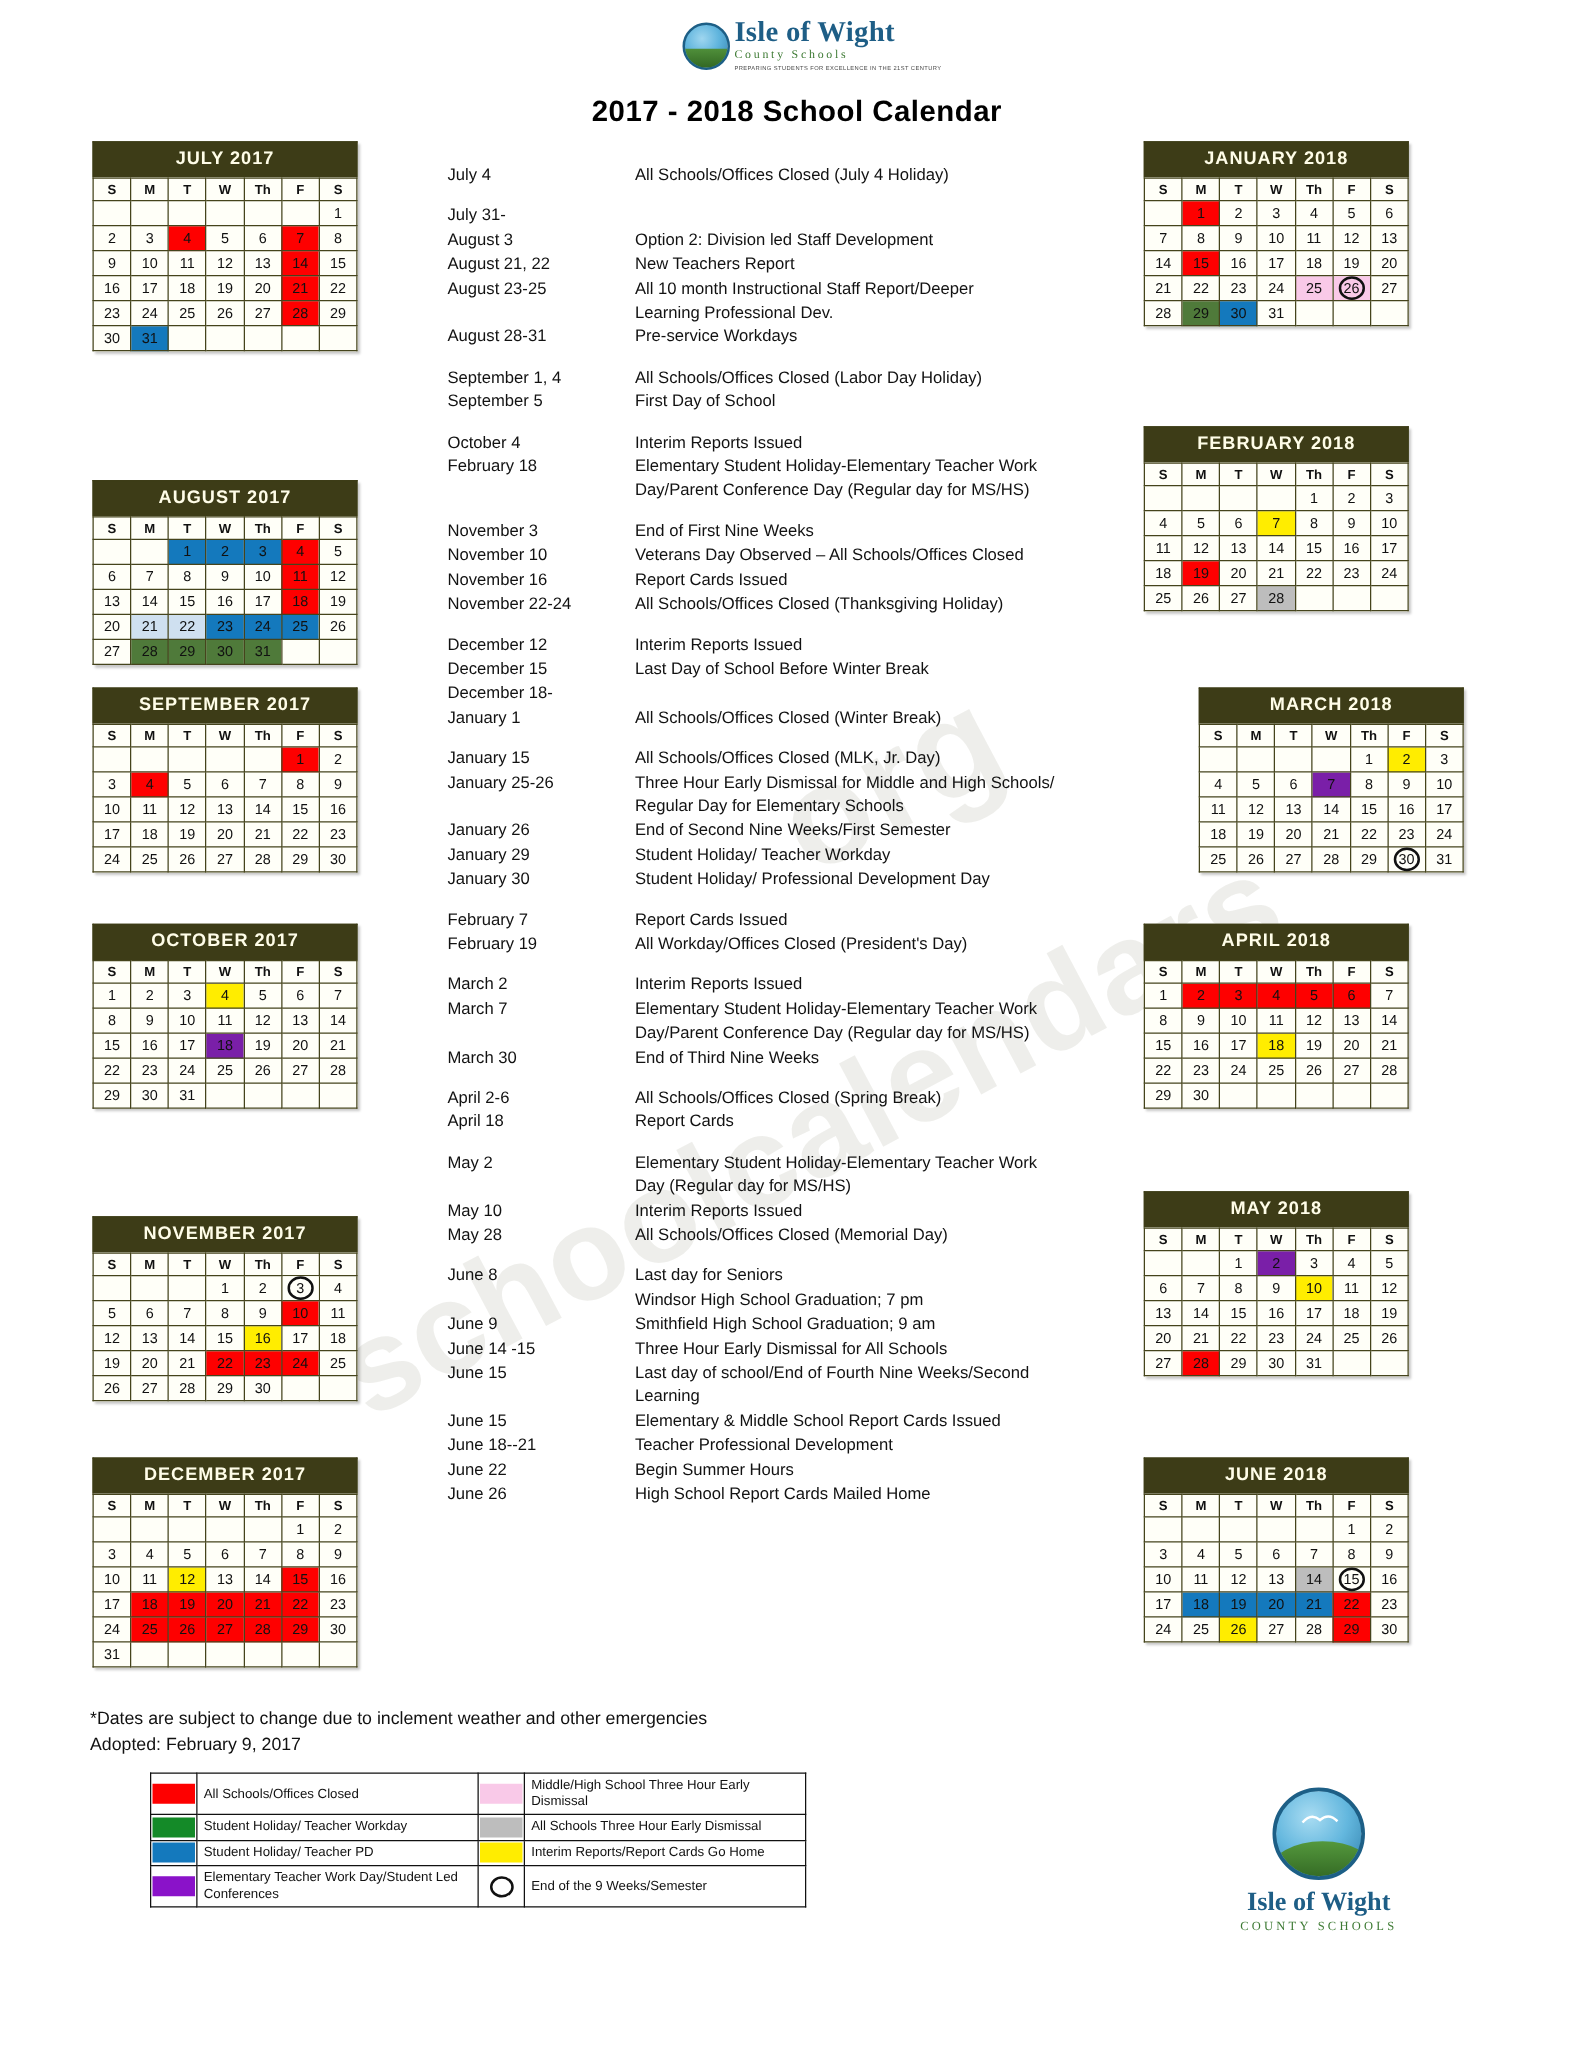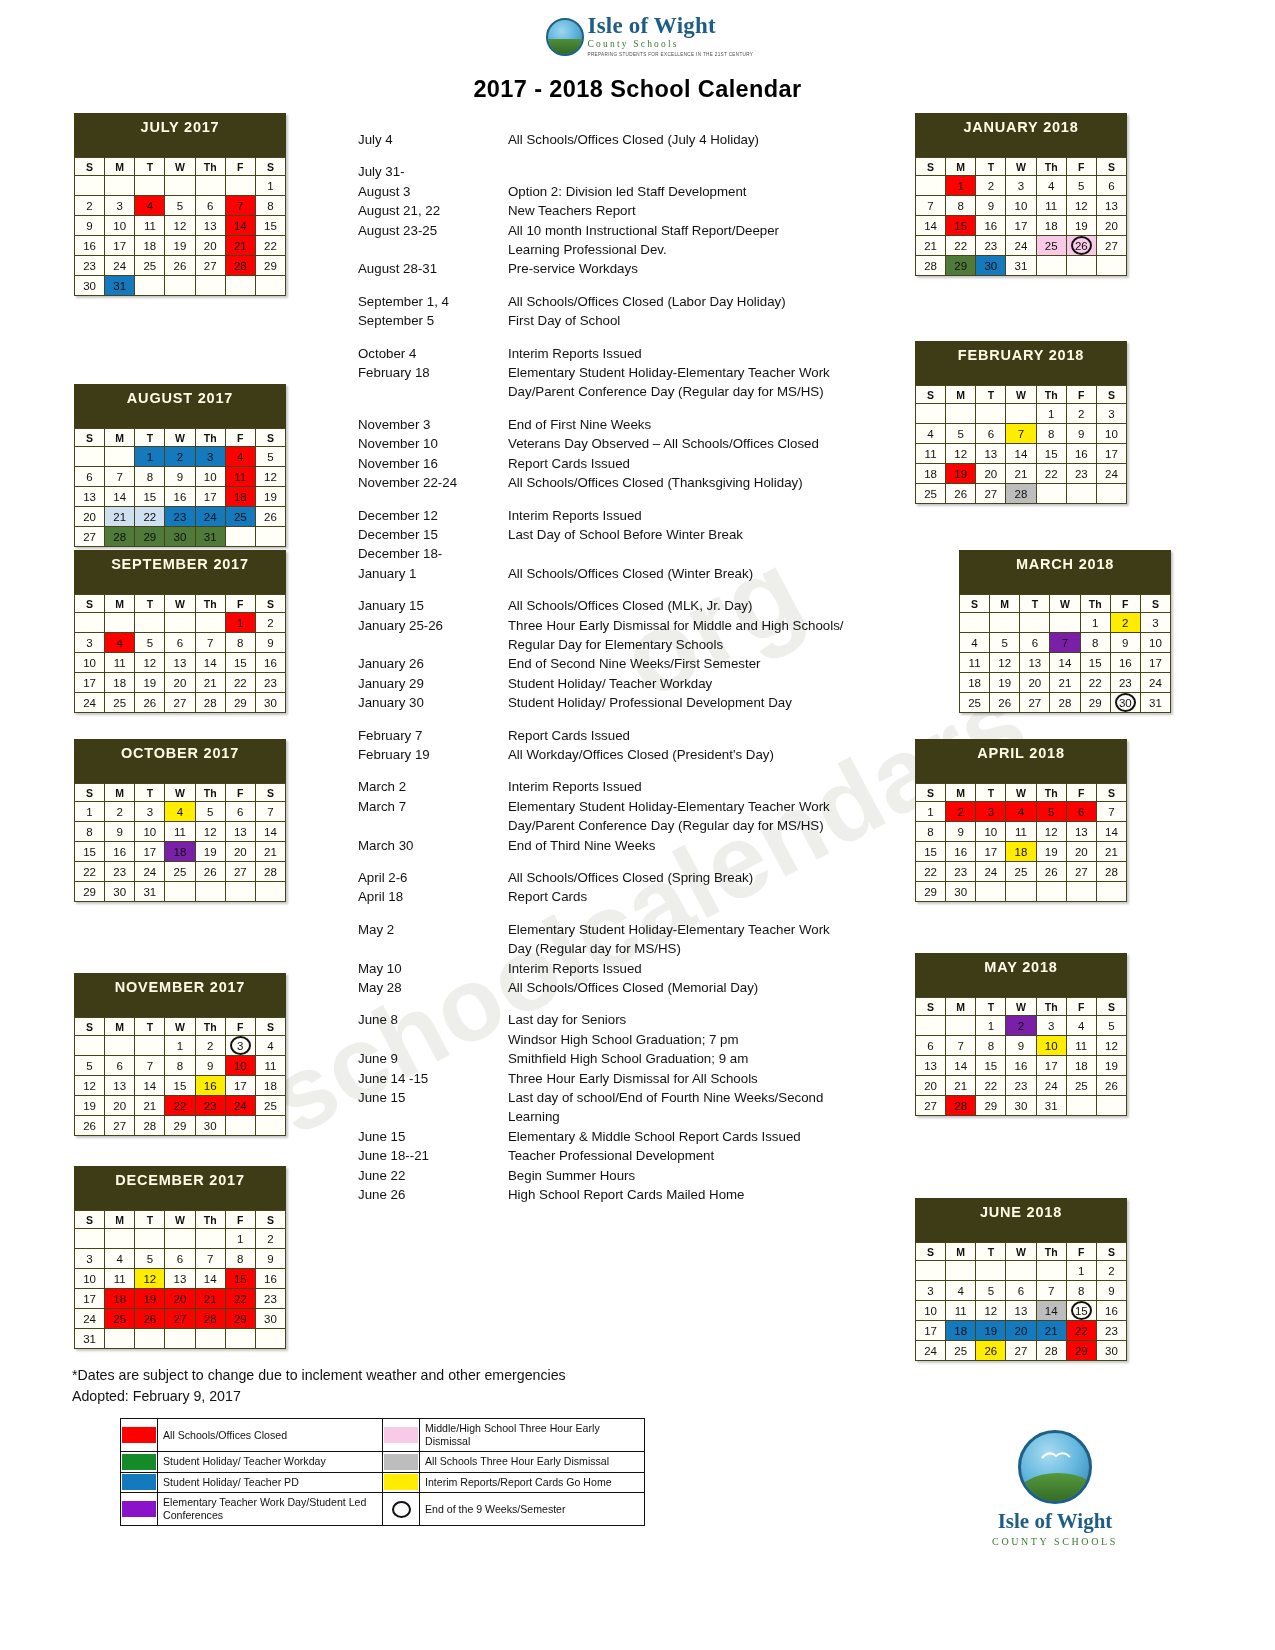--- a/index.html
+++ b/index.html
@@ -119,21 +119,21 @@
     position: absolute;
     box-shadow: 2px 2px 2px rgba(0,0,0,0.22);
   }
   .month-title {
     background: #3d3c17;
     color: #fffde8;
     font-size: 14.5px;
     font-weight: 700;
     letter-spacing: 0.8px;
     text-align: center;
-    padding: 5px 0 22px 0;
+    padding: 5px 0 7px 0;
     border: 1px solid #3d3c17;
     border-bottom: none;
     box-sizing: border-box;
   }
   table.cal {
     border-collapse: collapse;
     width: 212px;
     table-layout: fixed;
     background: #fffff8;
   }
@@ -1023,21 +1023,21 @@
             <td class="c-red"><span class="dnum">28</span></td>
             <td class=""><span class="dnum">29</span></td>
             <td class=""><span class="dnum">30</span></td>
             <td class=""><span class="dnum">31</span></td>
             <td class="empty">&nbsp;</td>
             <td class="empty">&nbsp;</td>
           </tr>
         </tbody>
       </table>
     </div>
-    <div class="month" style="top: 1085px;">
+    <div class="month" style="top: 1053px;">
       <div class="month-title">JUNE 2018</div>
       <table class="cal">
         <thead>
           <tr>
             <th>S</th>
             <th>M</th>
             <th>T</th>
             <th>W</th>
             <th>Th</th>
             <th>F</th>

